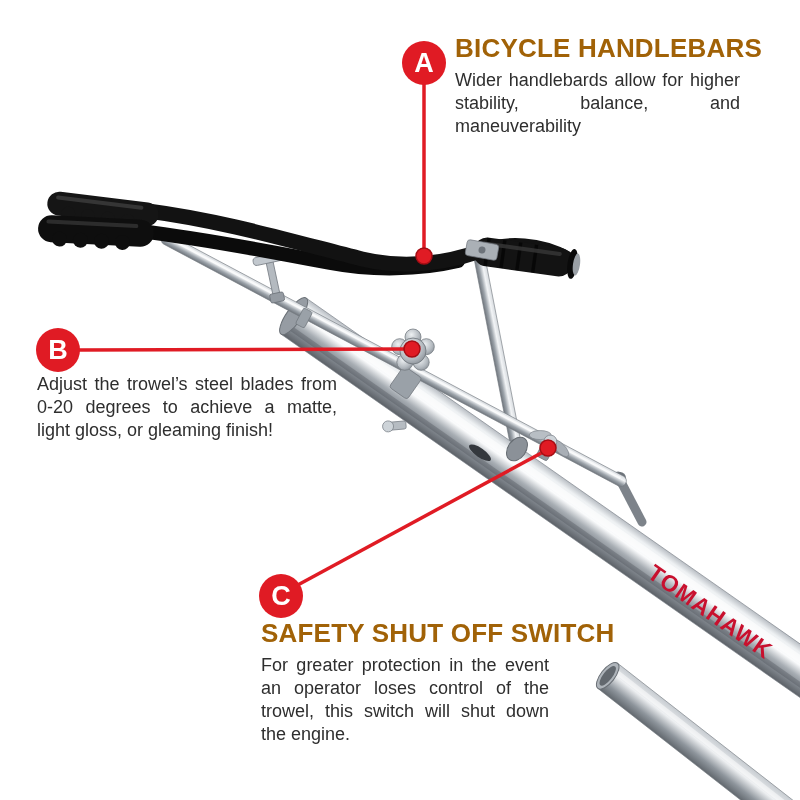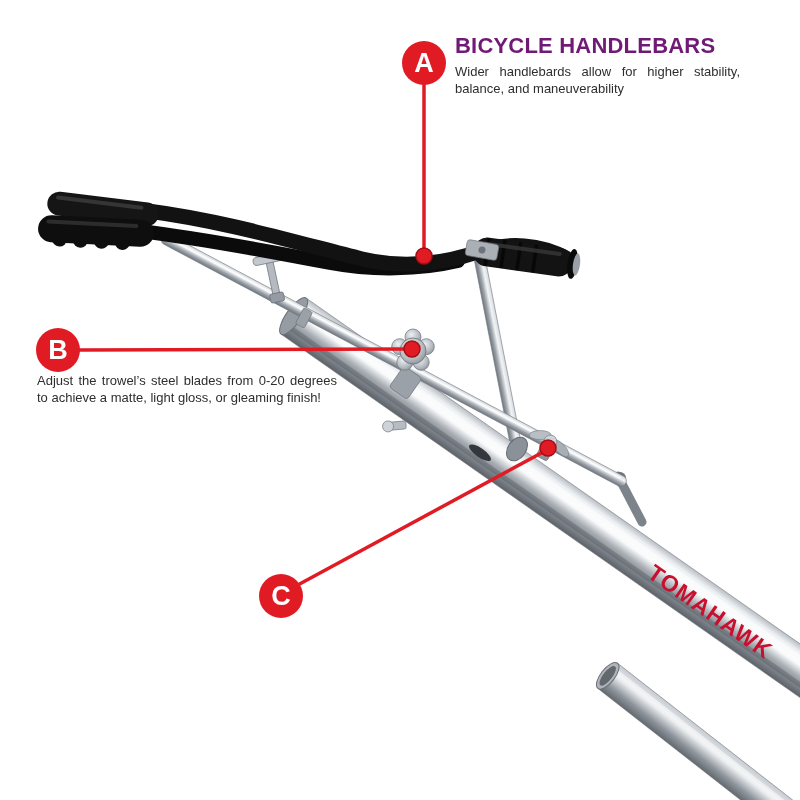--- a/index.html
+++ b/index.html
@@ -9,25 +9,25 @@
   .illustration { position:absolute; left:0; top:0; }
 
   .badge {
     position:absolute; width:44px; height:44px; border-radius:50%;
     background:var(--accent,#e01b24); color:#ffffff;
     display:flex; align-items:center; justify-content:center;
     font-size:27px; font-weight:bold; line-height:1;
   }
   .callout-text { position:absolute; }
   .callout-title {
-    font-size:22px; font-weight:bold; color:#701a75; letter-spacing:.2px;
+    font-size:26px; font-weight:bold; color:#a16207; letter-spacing:.2px;
     margin-bottom:5px; white-space:nowrap;
   }
   .callout-desc {
-    font-size:13px; line-height:1.27; color:var(--text,#2e2e2e);
+    font-size:18px; line-height:1.27; color:var(--text,#2e2e2e);
     text-align:justify;
   }
   #text-a { left:455px; top:33px;  width:285px; }
   #text-b { left:37px;  top:373px; width:300px; }
   #text-c { left:261px; top:618px; width:288px; }
   #badge-a { left:402px; top:41px; }
   #badge-b { left:36px;  top:328px; }
   #badge-c { left:259px; top:574px; }
 
   .cl-line { stroke:var(--accent,#e01b24); stroke-width:3.5; fill:none; }
@@ -185,14 +185,18 @@
     <div class="callout-title">BICYCLE HANDLEBARS</div>
     <div class="callout-desc">Wider handlebards allow for higher stability, balance, and maneuverability</div>
   </div>
 
   <div class="badge" id="badge-b">B</div>
   <div class="callout-text" id="text-b">
     <div class="callout-desc">Adjust the trowel’s steel blades from 0-20 degrees to achieve a matte, light gloss, or gleaming finish!</div>
   </div>
 
   <div class="badge" id="badge-c">C</div>
+  <div class="callout-text" id="text-c">
+    <div class="callout-title">SAFETY SHUT OFF SWITCH</div>
+    <div class="callout-desc">For greater protection in the event an operator loses control of the trowel, this switch will shut down the engine.</div>
+  </div>
 
 </div>
 
 </body></html>

